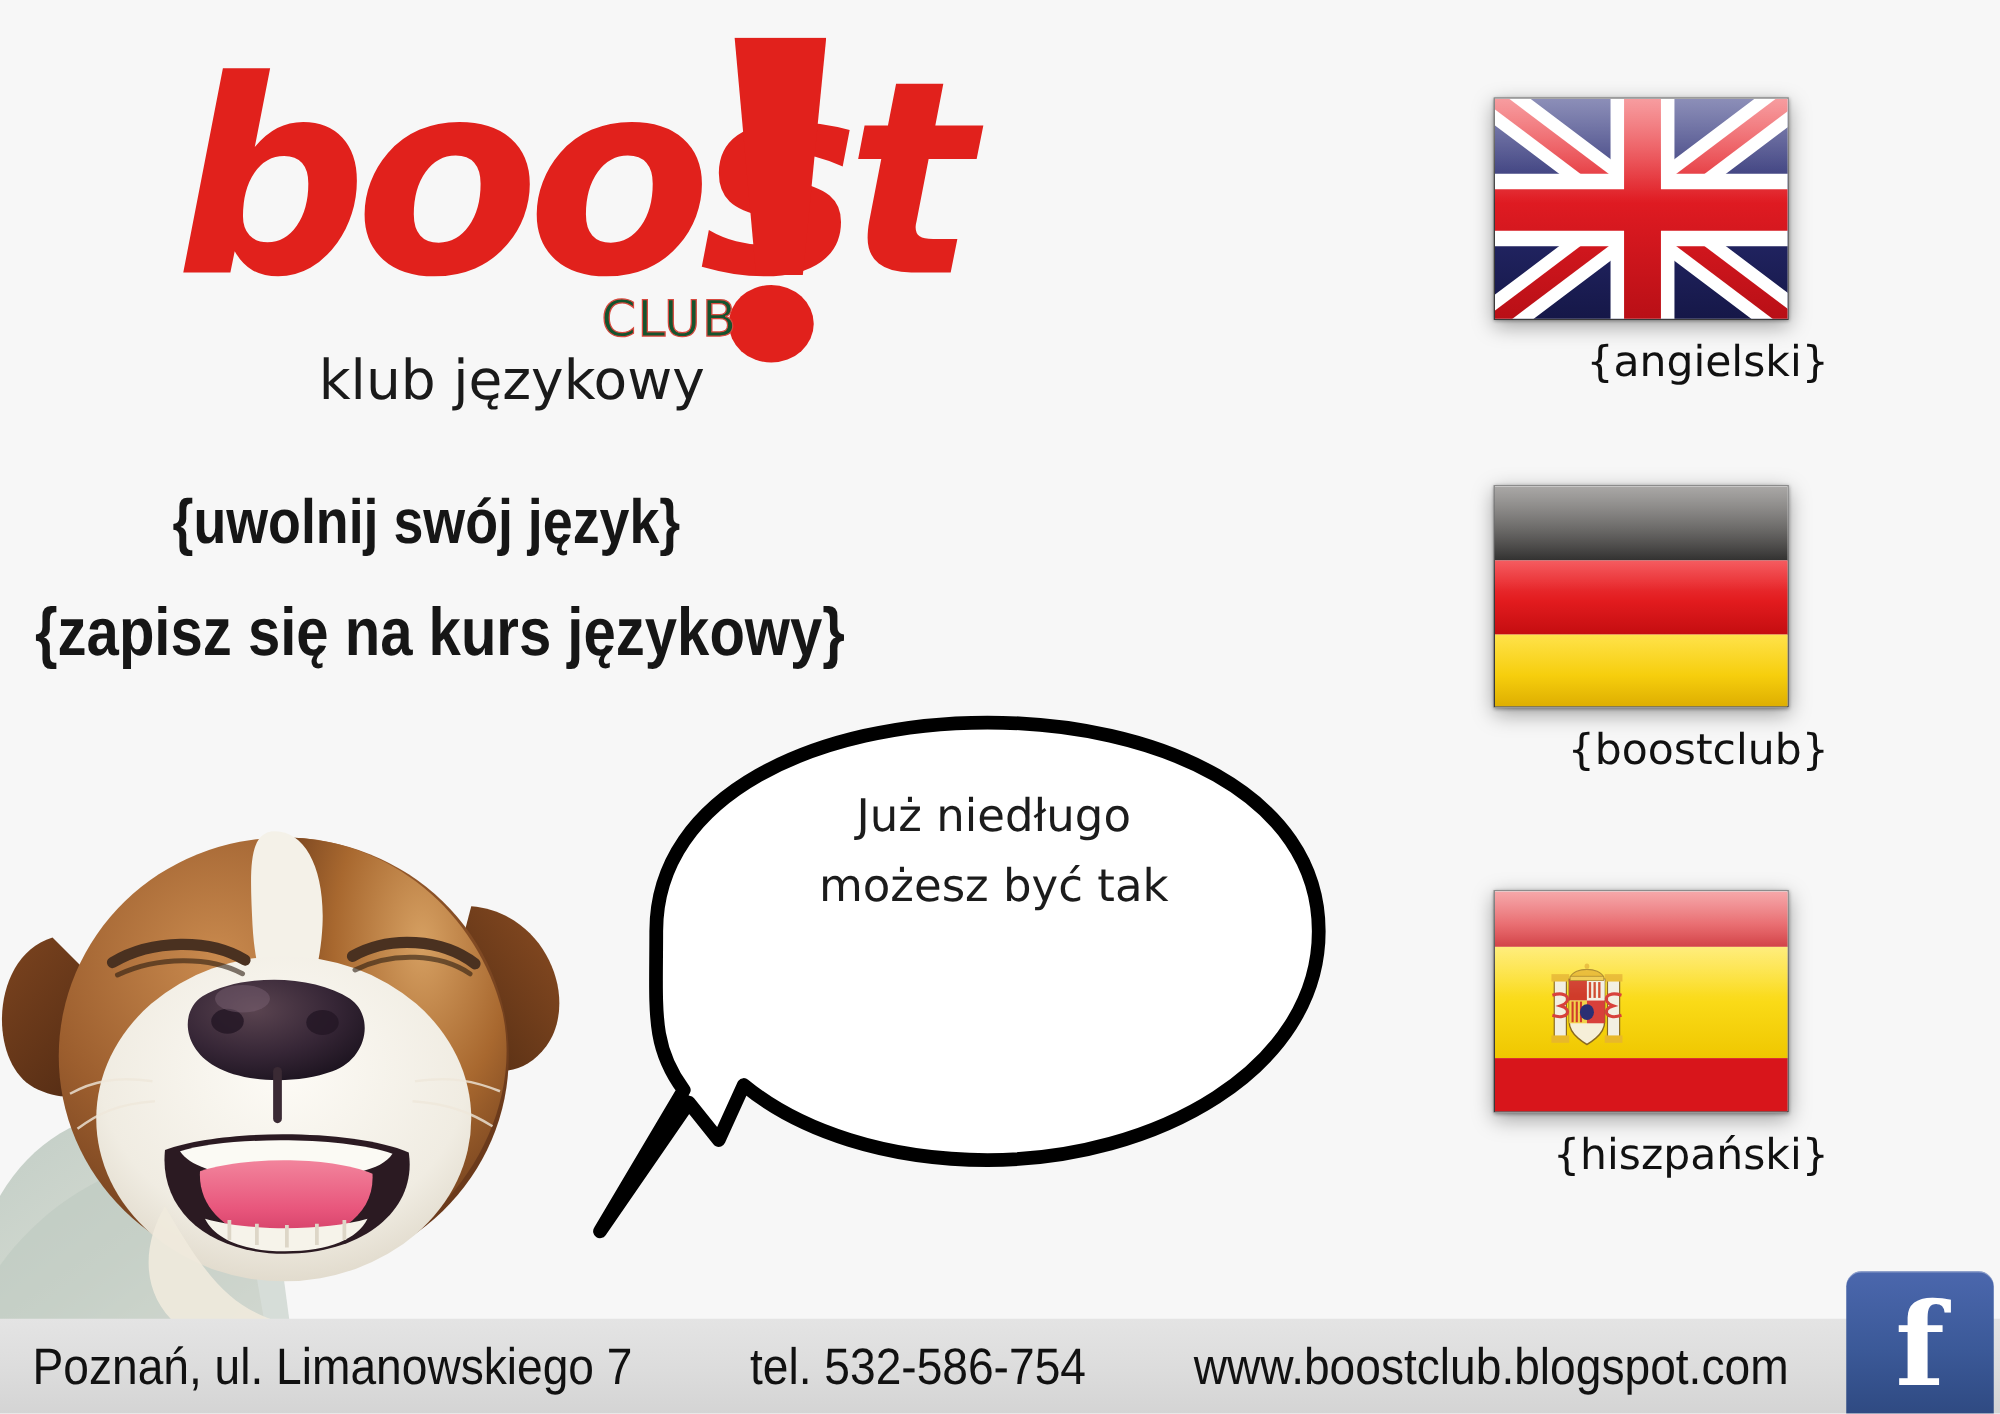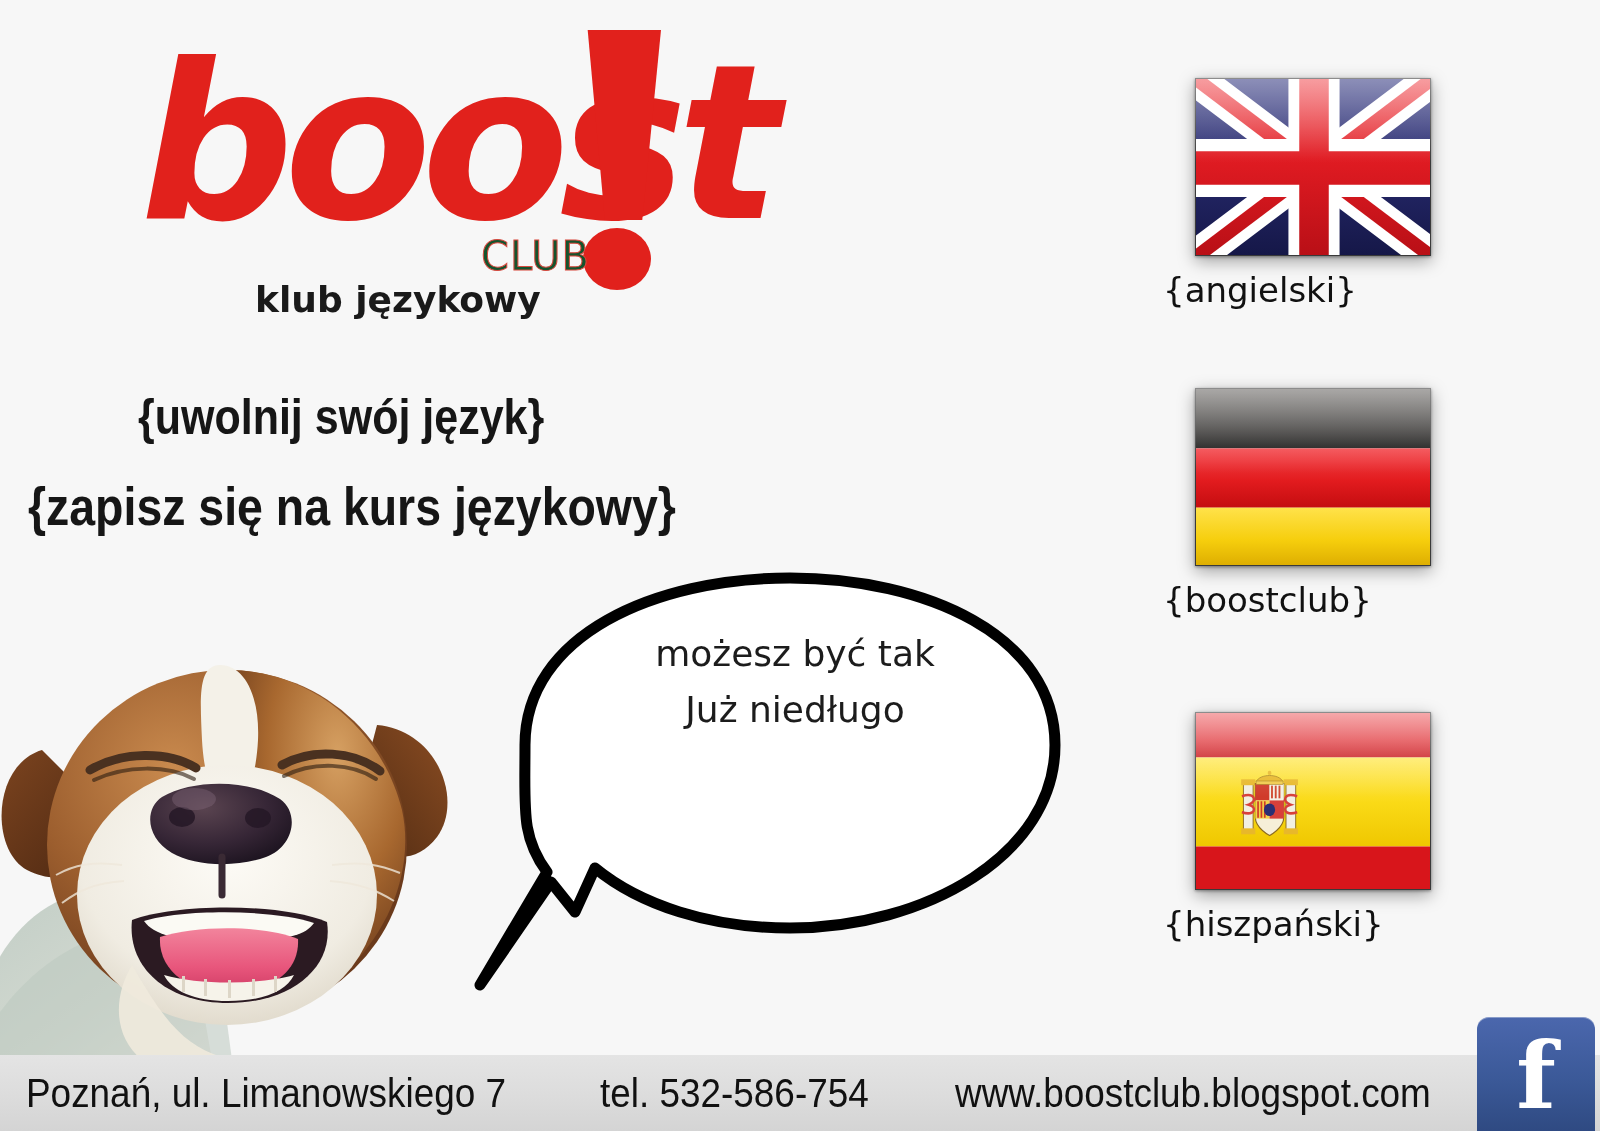--- a/index.html
+++ b/index.html
@@ -41,21 +41,21 @@
   .logo-club{
     position:absolute;left:341px;top:209px;
     font-family:"DejaVu Sans", sans-serif;
     font-size:40px;font-weight:400;letter-spacing:1px;
     color:#14532d;
     -webkit-text-stroke:1px #d8493f;
   }
   .logo-sub{
     position:absolute;left:115px;top:255px;
     font-family:"DejaVu Sans", sans-serif;
-    font-size:36px;font-weight:700;color:#1a1a1a;
+    font-size:44px;font-weight:400;color:#1a1a1a;
     letter-spacing:0px;
   }
 
   
   .tagline1{
     position:absolute;left:138px;top:388px;
     font-family:"Liberation Sans Narrow","Liberation Sans", sans-serif;
     font-size:50px;font-weight:700;color:#161616;
     transform:scaleX(0.86);transform-origin:left center;
     white-space:nowrap;
@@ -79,21 +79,21 @@
   .bubble-svg{position:absolute;left:455px;top:560px;}
   .bubble-text{
     position:absolute;left:560px;top:626px;width:470px;
     text-align:center;
     font-family:"DejaVu Sans", sans-serif;
     font-size:36px;line-height:56px;color:#1c1c1c;
   }
   .bubble-text div{white-space:nowrap;}
 
   
-  .flag-item{position:absolute;width:300px;text-align:left;}
+  .flag-item{position:absolute;width:300px;text-align:right;}
   .flag-shadow{
     position:relative;margin:0 auto;width:236px;height:178px;
     box-shadow:0 5px 16px rgba(0,0,0,.36), 0 1px 3px rgba(0,0,0,.4);
   }
   .flag-face{position:absolute;inset:0;overflow:hidden;border:1px solid #3a3a3a;box-sizing:border-box;}
   .flag-gloss{
     position:absolute;left:0;top:0;width:100%;height:48%;
     background:linear-gradient(180deg,rgba(255,255,255,.42) 0%,rgba(255,255,255,.12) 70%,rgba(255,255,255,0) 100%);
     pointer-events:none;
   }
@@ -256,22 +256,22 @@
              C255,368 185,345 140,308
              L120,352
              L96,322
              L25,425
              L92,312
              C66,277 70,250 70,185
              C70,75 200,18 335,18 Z" fill="#ffffff" stroke="#000000" stroke-width="11" stroke-linejoin="round"></path>
   </svg>
 
   <div class="bubble-text">
+    <div>Już niedługo</div>
     <div>możesz być tak</div>
-    <div>Już niedługo</div>
   </div>
 
   <div class="flag-item a">
     <div class="flag-shadow">
       <div class="flag-face">
         <svg width="236" height="178" viewBox="0 0 60 40" preserveAspectRatio="none">
           <defs>
             <linearGradient id="ukNavy" x1="0" y1="0" x2="0" y2="1">
               <stop offset="0%" stop-color="#3b3f86"></stop>
               <stop offset="45%" stop-color="#272a6e"></stop>

